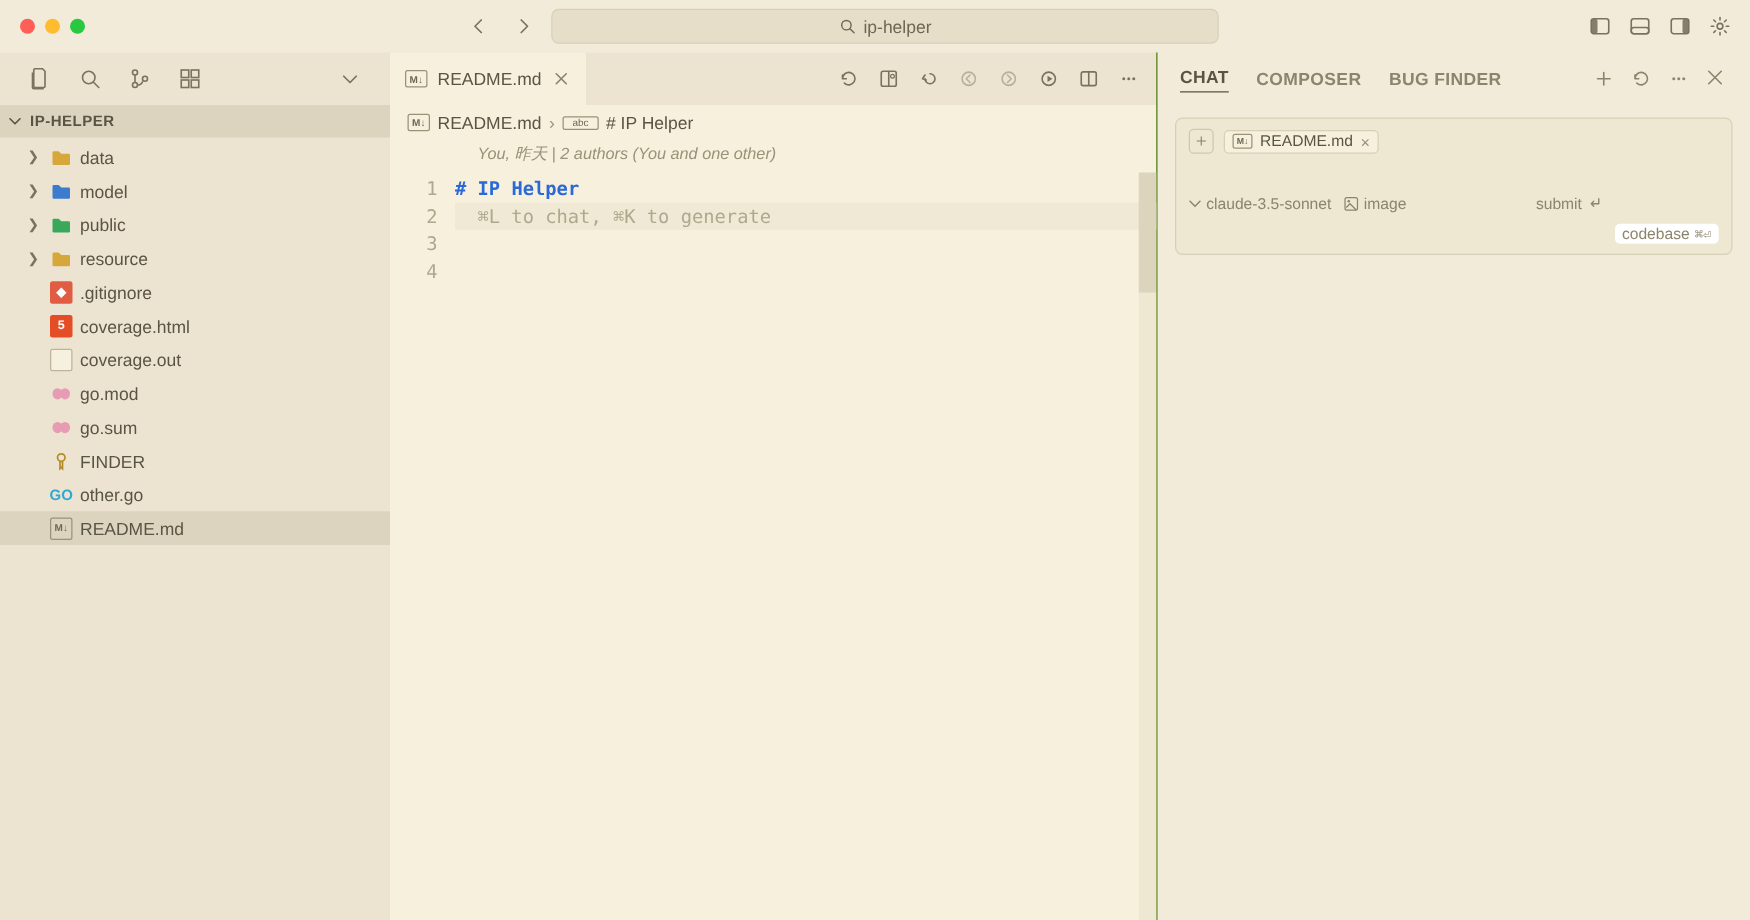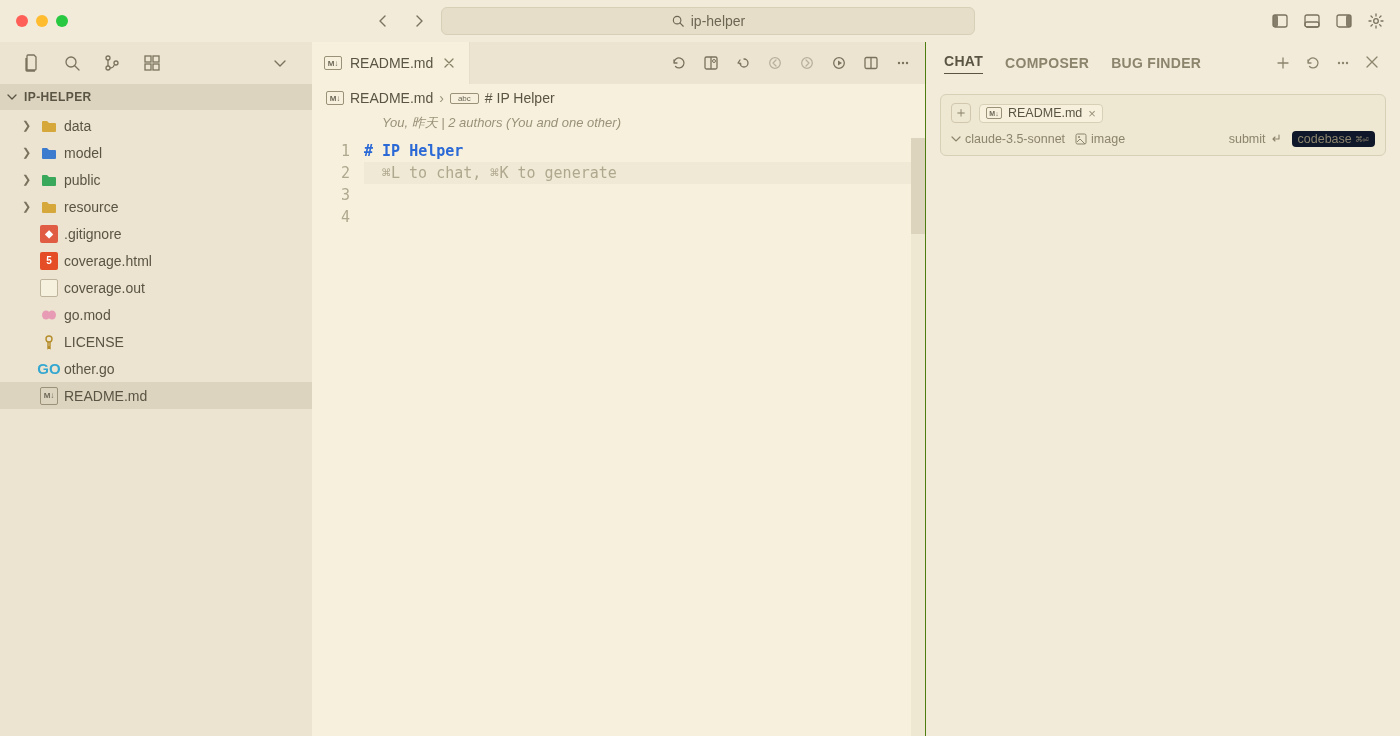--- a/index.html
+++ b/index.html
@@ -105,21 +105,21 @@
   background: #eee7d1; border: 1px solid #d8cfb7; border-radius: 6px;
   padding: 8px 10px 8px 10px; font-size: 14px; color: #5a5444;
 }
 .chip-row { display: flex; align-items: center; gap: 8px; margin-bottom: 8px; }
 .plus-chip { width: 20px; height: 20px; border: 1px solid #d0c7ae; border-radius: 4px; display: flex; align-items: center; justify-content: center; color: #8c846c; cursor: pointer; font-size: 14px; }
 .file-chip { background: #f6f0dd; border: 1px solid #d8cfb7; border-radius: 4px; padding: 1px 6px; display: flex; align-items: center; gap: 6px; font-size: 12.5px; }
 .file-chip .x { color: #9a9178; cursor: pointer; font-size: 13px; }
 .chat-prompt { font-size: 15.5px; color: #5a5444; margin: 4px 0 26px 0; }
 .chat-foot { display: flex; align-items: center; gap: 10px; font-size: 12.5px; color: #8c846c; }
 .chat-foot .grow { flex: 1; }
-.pill { background: #0f172a; border-radius: 4px; padding: 1px 6px; display: inline-flex; align-items: center; gap: 4px; }
+.pill { background: #ffffff; border-radius: 4px; padding: 1px 6px; display: inline-flex; align-items: center; gap: 4px; margin-top: 48px; }
 .kbd { font-family: ui-monospace, Menlo, monospace; font-size: 11px; }
 svg { display: block; }
 </style>
 </head>
 <body>
 
 <div class="titlebar">
   <div class="traffic">
     <div class="dot t-red"></div>
     <div class="dot t-yellow"></div>
@@ -277,31 +277,40 @@
       <div class="tree-row file">
         <span class="ficon gopink">
           <svg width="16" height="12" viewBox="0 0 16 12">
               <ellipse cx="5" cy="6" rx="4" ry="4.5" fill="#e89bb4"></ellipse>
               <ellipse cx="11" cy="6" rx="4" ry="4.5" fill="#e89bb4"></ellipse>
             </svg>
         </span>
         <span>go.mod</span>
       </div>
       <div class="tree-row file">
+        <span class="ficon gopink">
+          <svg width="16" height="12" viewBox="0 0 16 12">
+              <ellipse cx="5" cy="6" rx="4" ry="4.5" fill="#e89bb4"></ellipse>
+              <ellipse cx="11" cy="6" rx="4" ry="4.5" fill="#e89bb4"></ellipse>
+            </svg>
+        </span>
+        <span>go.sum</span>
+      </div>
+      <div class="tree-row file">
         <span class="ficon key">
           <svg width="14" height="16" viewBox="0 0 14 16">
               <circle cx="7" cy="5" r="3" fill="none" stroke="#b58c2a" stroke-width="1.4"></circle>
               <path d="M6 8v6l1-1 1 1V8" fill="none" stroke="#b58c2a" stroke-width="1.4"></path>
             </svg>
         </span>
-        <span>LICENSE</span>
+        <span>FINDER</span>
       </div>
       <div class="tree-row file">
         <span class="ficon go">
-            <b style="color:#34a7d1;font-size:15px">GO</b>
+            <b style="color:#34a7d1;font-size:12px">GO</b>
           </span>
         <span>other.go</span>
       </div>
       <div class="tree-row file selected">
         <span class="ficon md">M↓</span>
         <span>README.md</span>
       </div>
     </div>
   </div>
 

